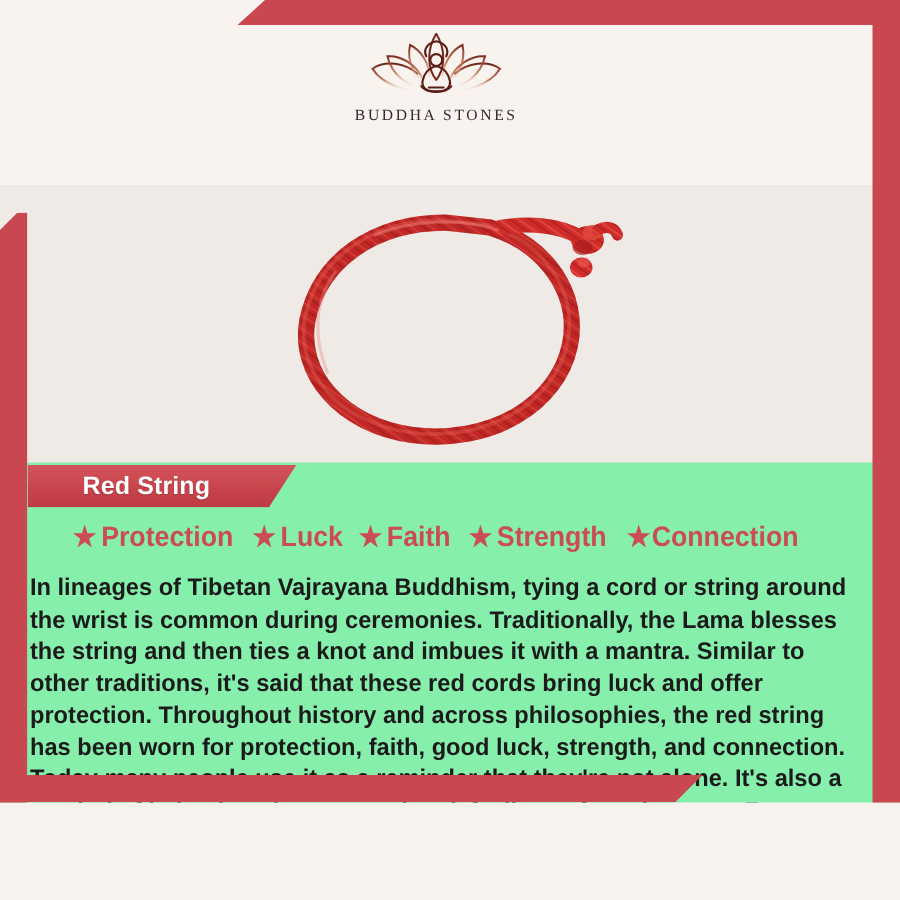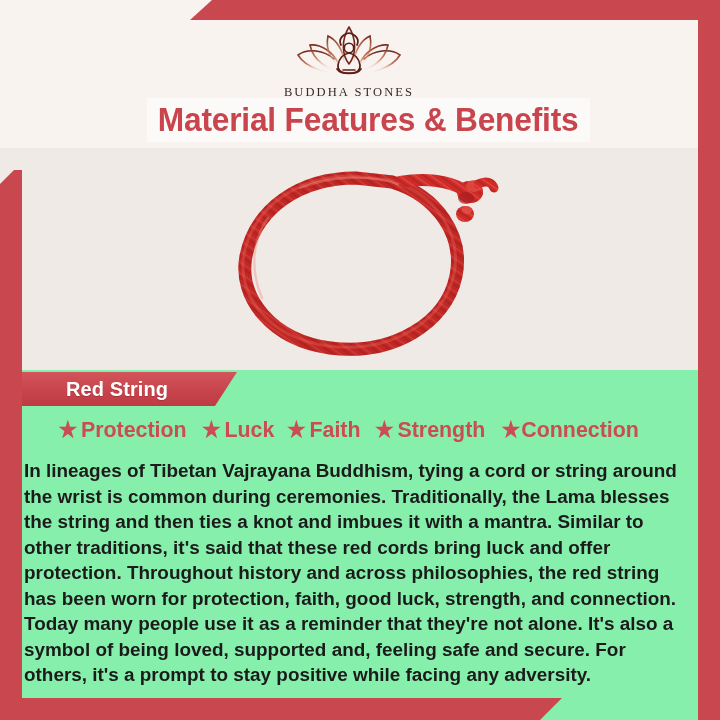--- a/index.html
+++ b/index.html
@@ -1,21 +1,21 @@
 <!DOCTYPE html>
 <html><head>
 <meta charset="utf-8">
 <style>
   html,body{margin:0;padding:0;}
   body{
     width:720px;height:720px;overflow:hidden;
     font-family:"Liberation Sans", sans-serif;
     background:#f7f2ee;
   }
-  .page{position:relative;width:720px;height:720px;overflow:hidden;background:#f8f3ef;}
+  .page{position:relative;width:720px;height:642px;overflow:hidden;background:#f8f3ef;}
 
   
   .top-banner{
     position:absolute;top:0;left:190px;width:530px;height:20px;
     background:var(--red);
     clip-path:polygon(22px 0, 100% 0, 100% 100%, 0 100%);
     z-index:6;
   }
   .right-border{
     position:absolute;top:0;right:0;width:22px;height:720px;
@@ -239,17 +239,14 @@
       </span>
       <span class="benefit">
         <span class="star" style="margin-right:1px">★</span>
         <span>Connection</span>
       </span>
     </div>
 
     <div class="paragraph">In lineages of Tibetan Vajrayana Buddhism, tying a cord or string around the wrist is common during ceremonies. Traditionally, the Lama blesses the string and then ties a knot and imbues it with a mantra. Similar to other traditions, it's said that these red cords bring luck and offer protection. Throughout history and across philosophies, the red string has been worn for protection, faith, good luck, strength, and connection. Today many people use it as a reminder that they're not alone. It's also a symbol of being loved, supported and, feeling safe and secure. For others, it's a prompt to stay positive while facing any adversity.</div>
   </div>
 
-  <div class="title-panel">
-    <span class="title-text">Material Features &amp; Benefits</span>
-  </div>
 
 </div>
 
 </body></html>

